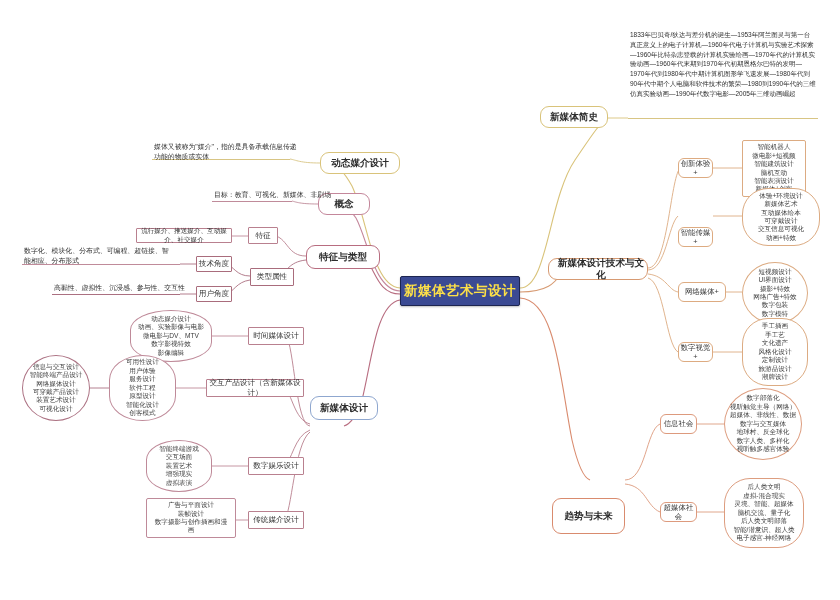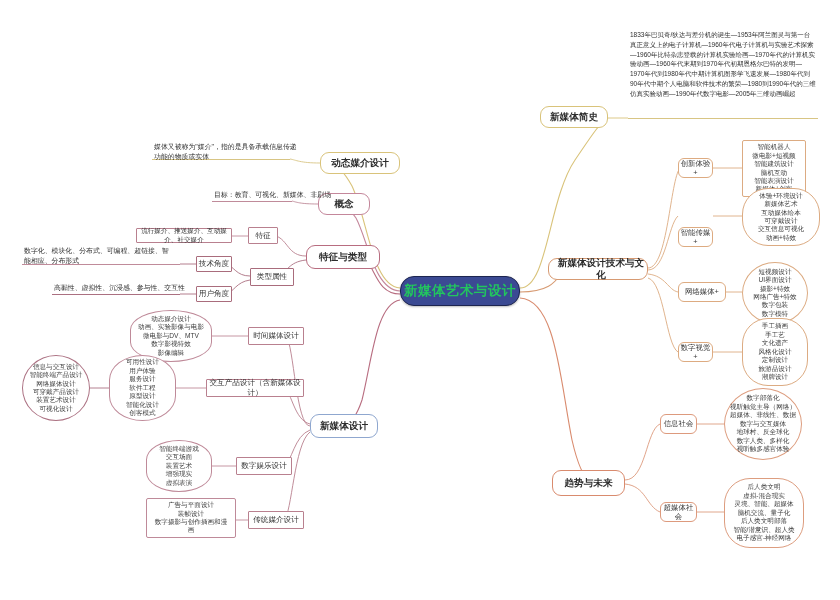--- a/index.html
+++ b/index.html
@@ -9,22 +9,22 @@
     overflow:hidden;position:relative;
   }
   #canvas{position:absolute;left:0;top:0;width:840px;height:600px;}
   svg.links{position:absolute;left:0;top:0;width:840px;height:600px;pointer-events:none;}
 
   .node{position:absolute;box-sizing:border-box;display:flex;align-items:center;justify-content:center;}
   .node .lbl{white-space:pre-line;text-align:center;line-height:1.28;}
 
   
   .center{
-    background:#3b4a93;border:1.6px solid #1d2550;border-radius:14px;
-    color:#22c55e;font-weight:bold;font-size:13.5px;letter-spacing:.5px;
+    background:#3b4a93;border:1.6px solid #1d2550;border-radius:2px;
+    color:#fde047;font-weight:bold;font-size:13.5px;letter-spacing:.5px;
     box-shadow:0 1px 2px rgba(0,0,0,.25);
   }
 
   
   .pill{border-width:1.2px;border-style:solid;border-radius:9px;background:#ffffff;
         font-weight:bold;font-size:9.6px;color:#2c2c2c;}
   .pill.blue{border-color:#8fa7cf;}
   .pill.yellow{border-color:#d9c37a;}
   .pill.pink{border-color:#c4879b;}
   .pill.rose{border-color:#b86d80;}
@@ -187,21 +187,21 @@
   <div class="node blob orange round" style="left:742px;top:318px;width:66px;height:68px;">
     <span class="lbl">手工插画
 手工艺
 文化遗产
 风格化设计
 定制设计
 旅游品设计
 潮牌设计</span>
   </div>
 
-  <div class="node pill salmon" style="left:552px;top:470px;width:73px;height:26px;">
+  <div class="node pill salmon" style="left:552px;top:498px;width:73px;height:36px;">
     <span class="lbl">趋势与未来</span>
   </div>
 
   <div class="node smallpill salmon" style="left:660px;top:414px;width:37px;height:20px;">
     <span class="lbl">信息社会</span>
   </div>
   <div class="node blob salmon circle" style="left:724px;top:388px;width:78px;height:72px;">
     <span class="lbl">数字部落化
 视听触觉主导（网络）
 超媒体、非线性、数据
@@ -258,21 +258,21 @@
   <div class="rule pink" style="left:22px;top:264px;width:158px;"></div>
   <div class="noteline" style="left:24px;top:246px;width:164px;">数字化、模块化、分布式、可编程、超链接、智
 能相应、分布形式</div>
 
   <div class="node rect rose" style="left:196px;top:286px;width:36px;height:16px;">
     <span class="lbl">用户角度</span>
   </div>
   <div class="rule rose" style="left:52px;top:294px;width:128px;"></div>
   <div class="noteline" style="left:54px;top:283px;width:160px;">高黏性、虚拟性、沉浸感、参与性、交互性</div>
 
-  <div class="node pill blue" style="left:310px;top:414px;width:68px;height:24px;">
+  <div class="node pill blue" style="left:310px;top:396px;width:68px;height:24px;">
     <span class="lbl">新媒体设计</span>
   </div>
 
   <div class="node rect pink" style="left:248px;top:327px;width:56px;height:18px;">
     <span class="lbl">时间媒体设计</span>
   </div>
   <div class="node blob pink ell" style="left:130px;top:310px;width:82px;height:52px;">
     <span class="lbl">动态媒介设计
 动画、实验影像与电影
 微电影与DV、MTV
@@ -294,21 +294,21 @@
   </div>
   <div class="node blob rose circle" style="left:22px;top:355px;width:68px;height:66px;">
     <span class="lbl">信息与交互设计
 智能终端产品设计
 网络媒体设计
 可穿戴产品设计
 装置艺术设计
 可视化设计</span>
   </div>
 
-  <div class="node rect pink" style="left:236px;top:457px;width:56px;height:18px;">
+  <div class="node rect pink" style="left:248px;top:457px;width:56px;height:18px;">
     <span class="lbl">数字娱乐设计</span>
   </div>
   <div class="node blob pink ell" style="left:146px;top:440px;width:66px;height:52px;">
     <span class="lbl">智能终端游戏
 交互场面
 装置艺术
 增强现实
 虚拟表演</span>
   </div>
 

